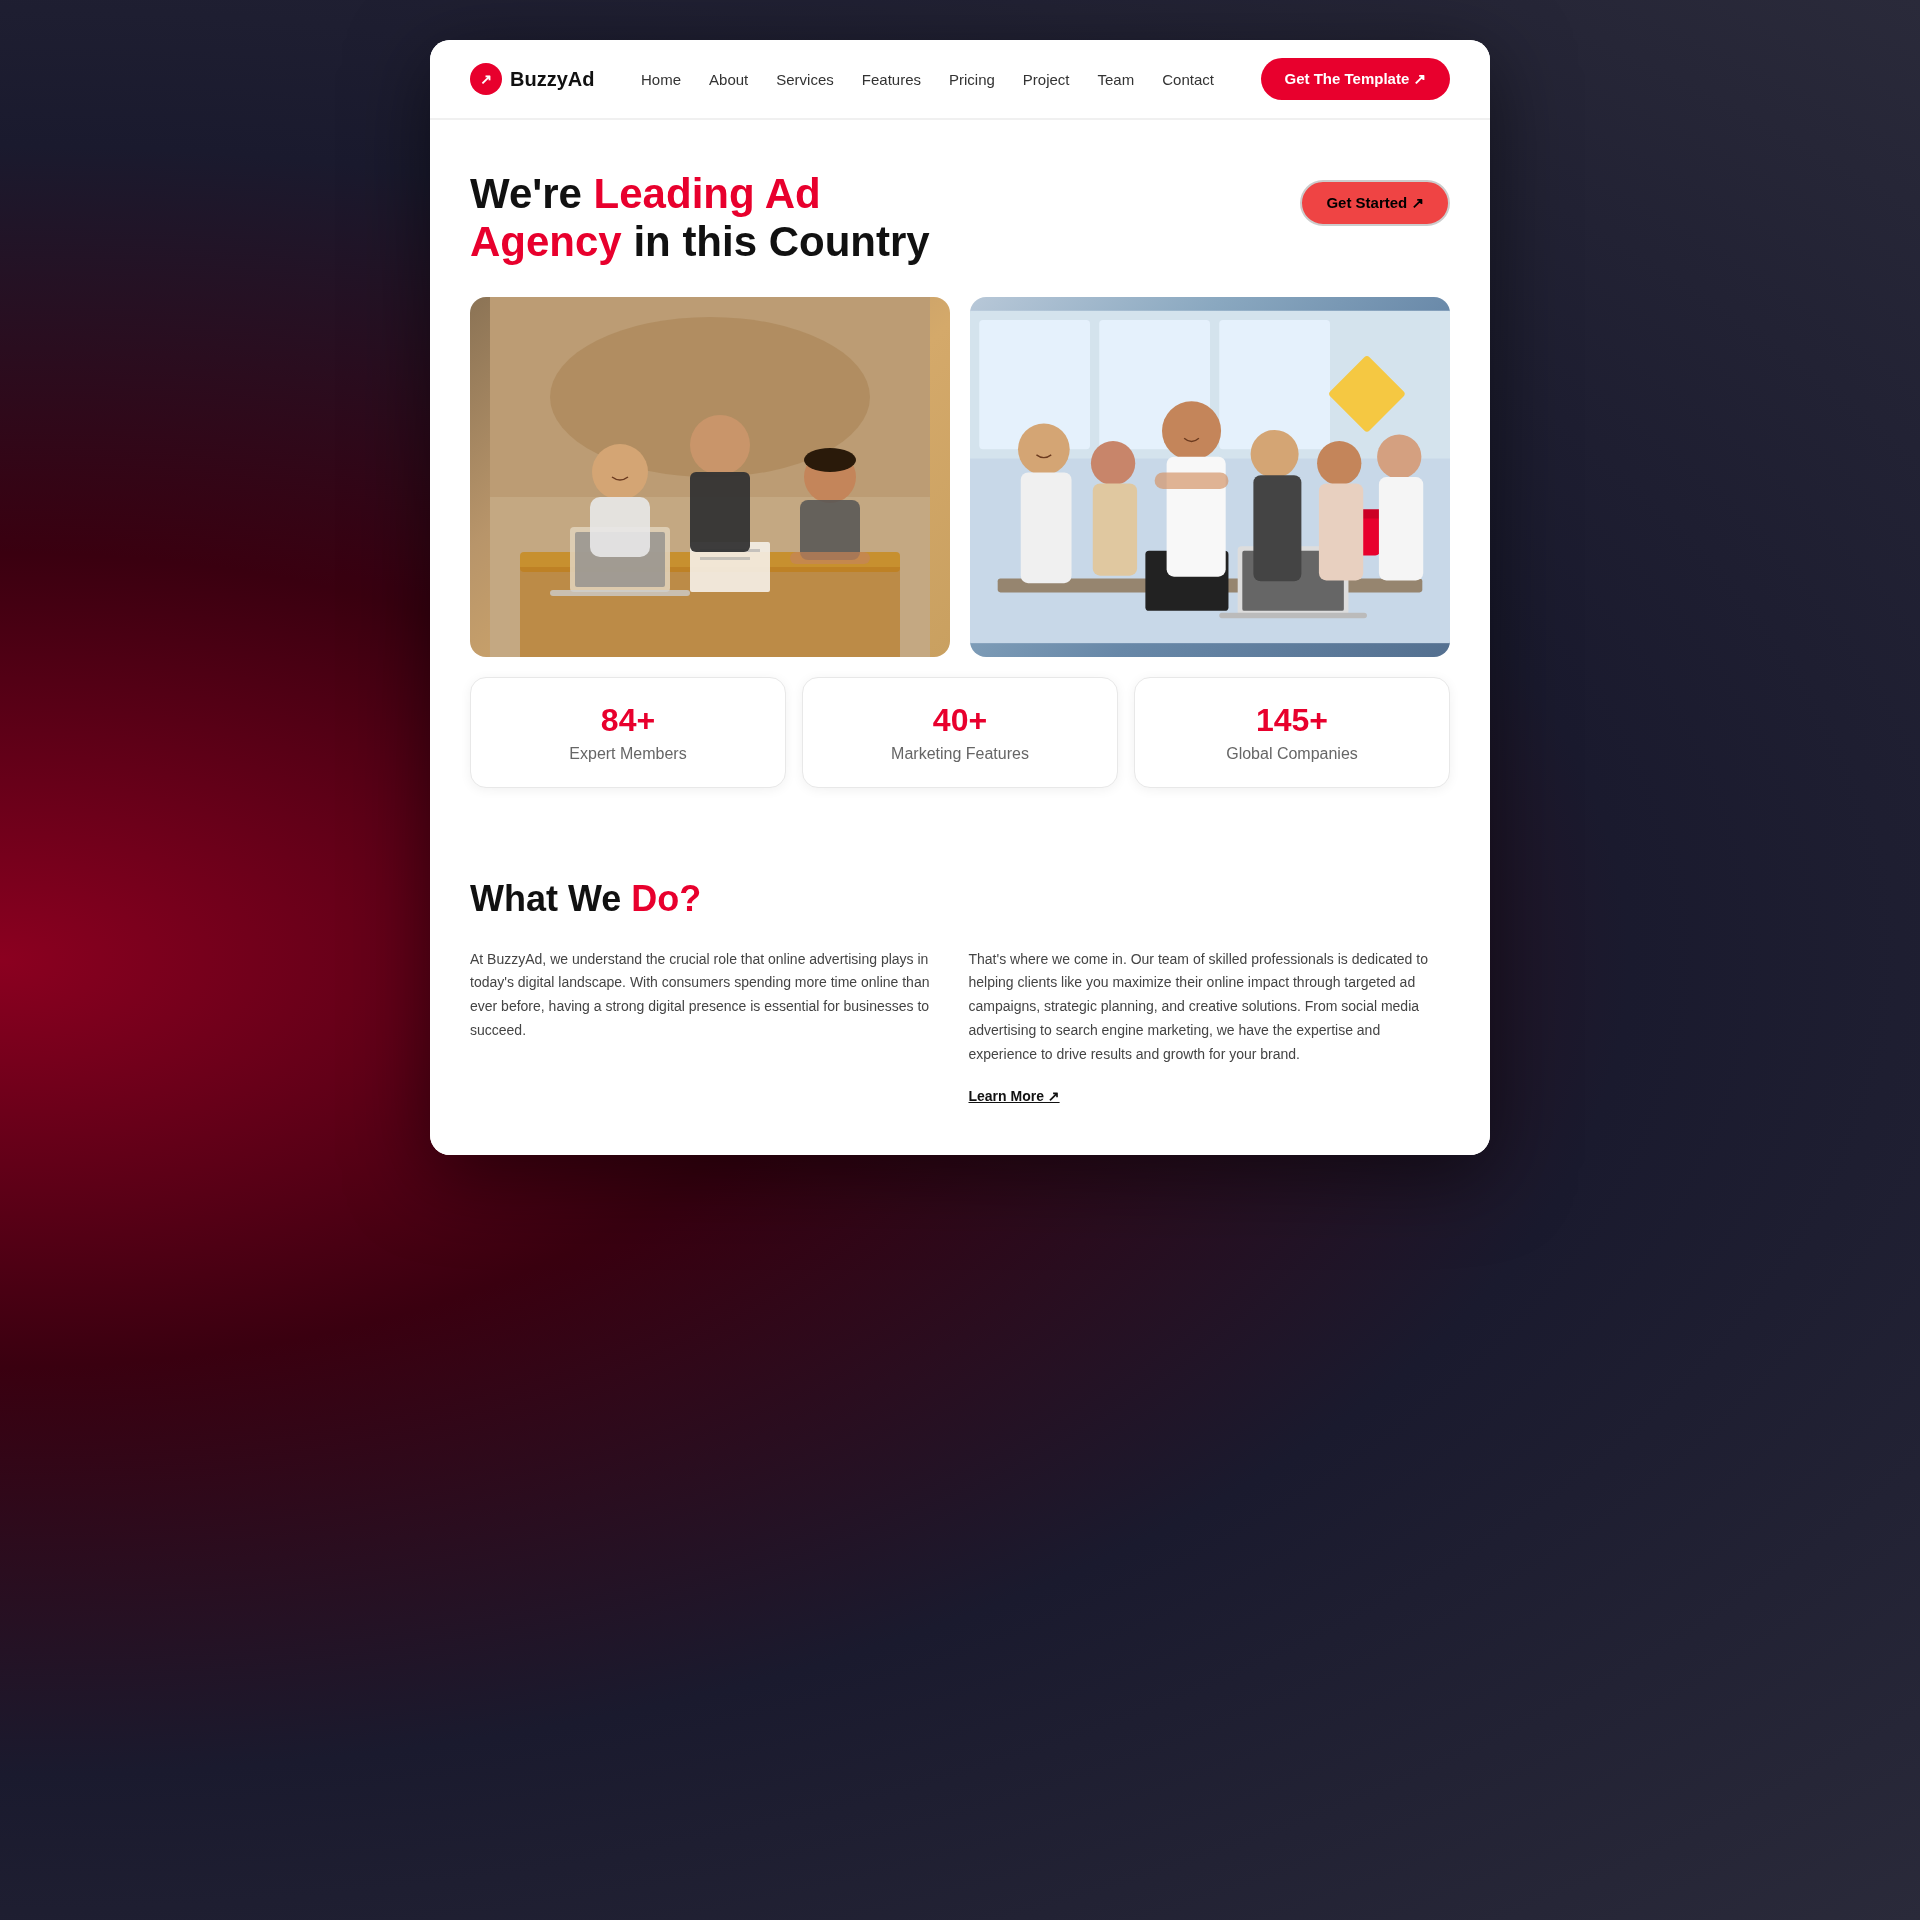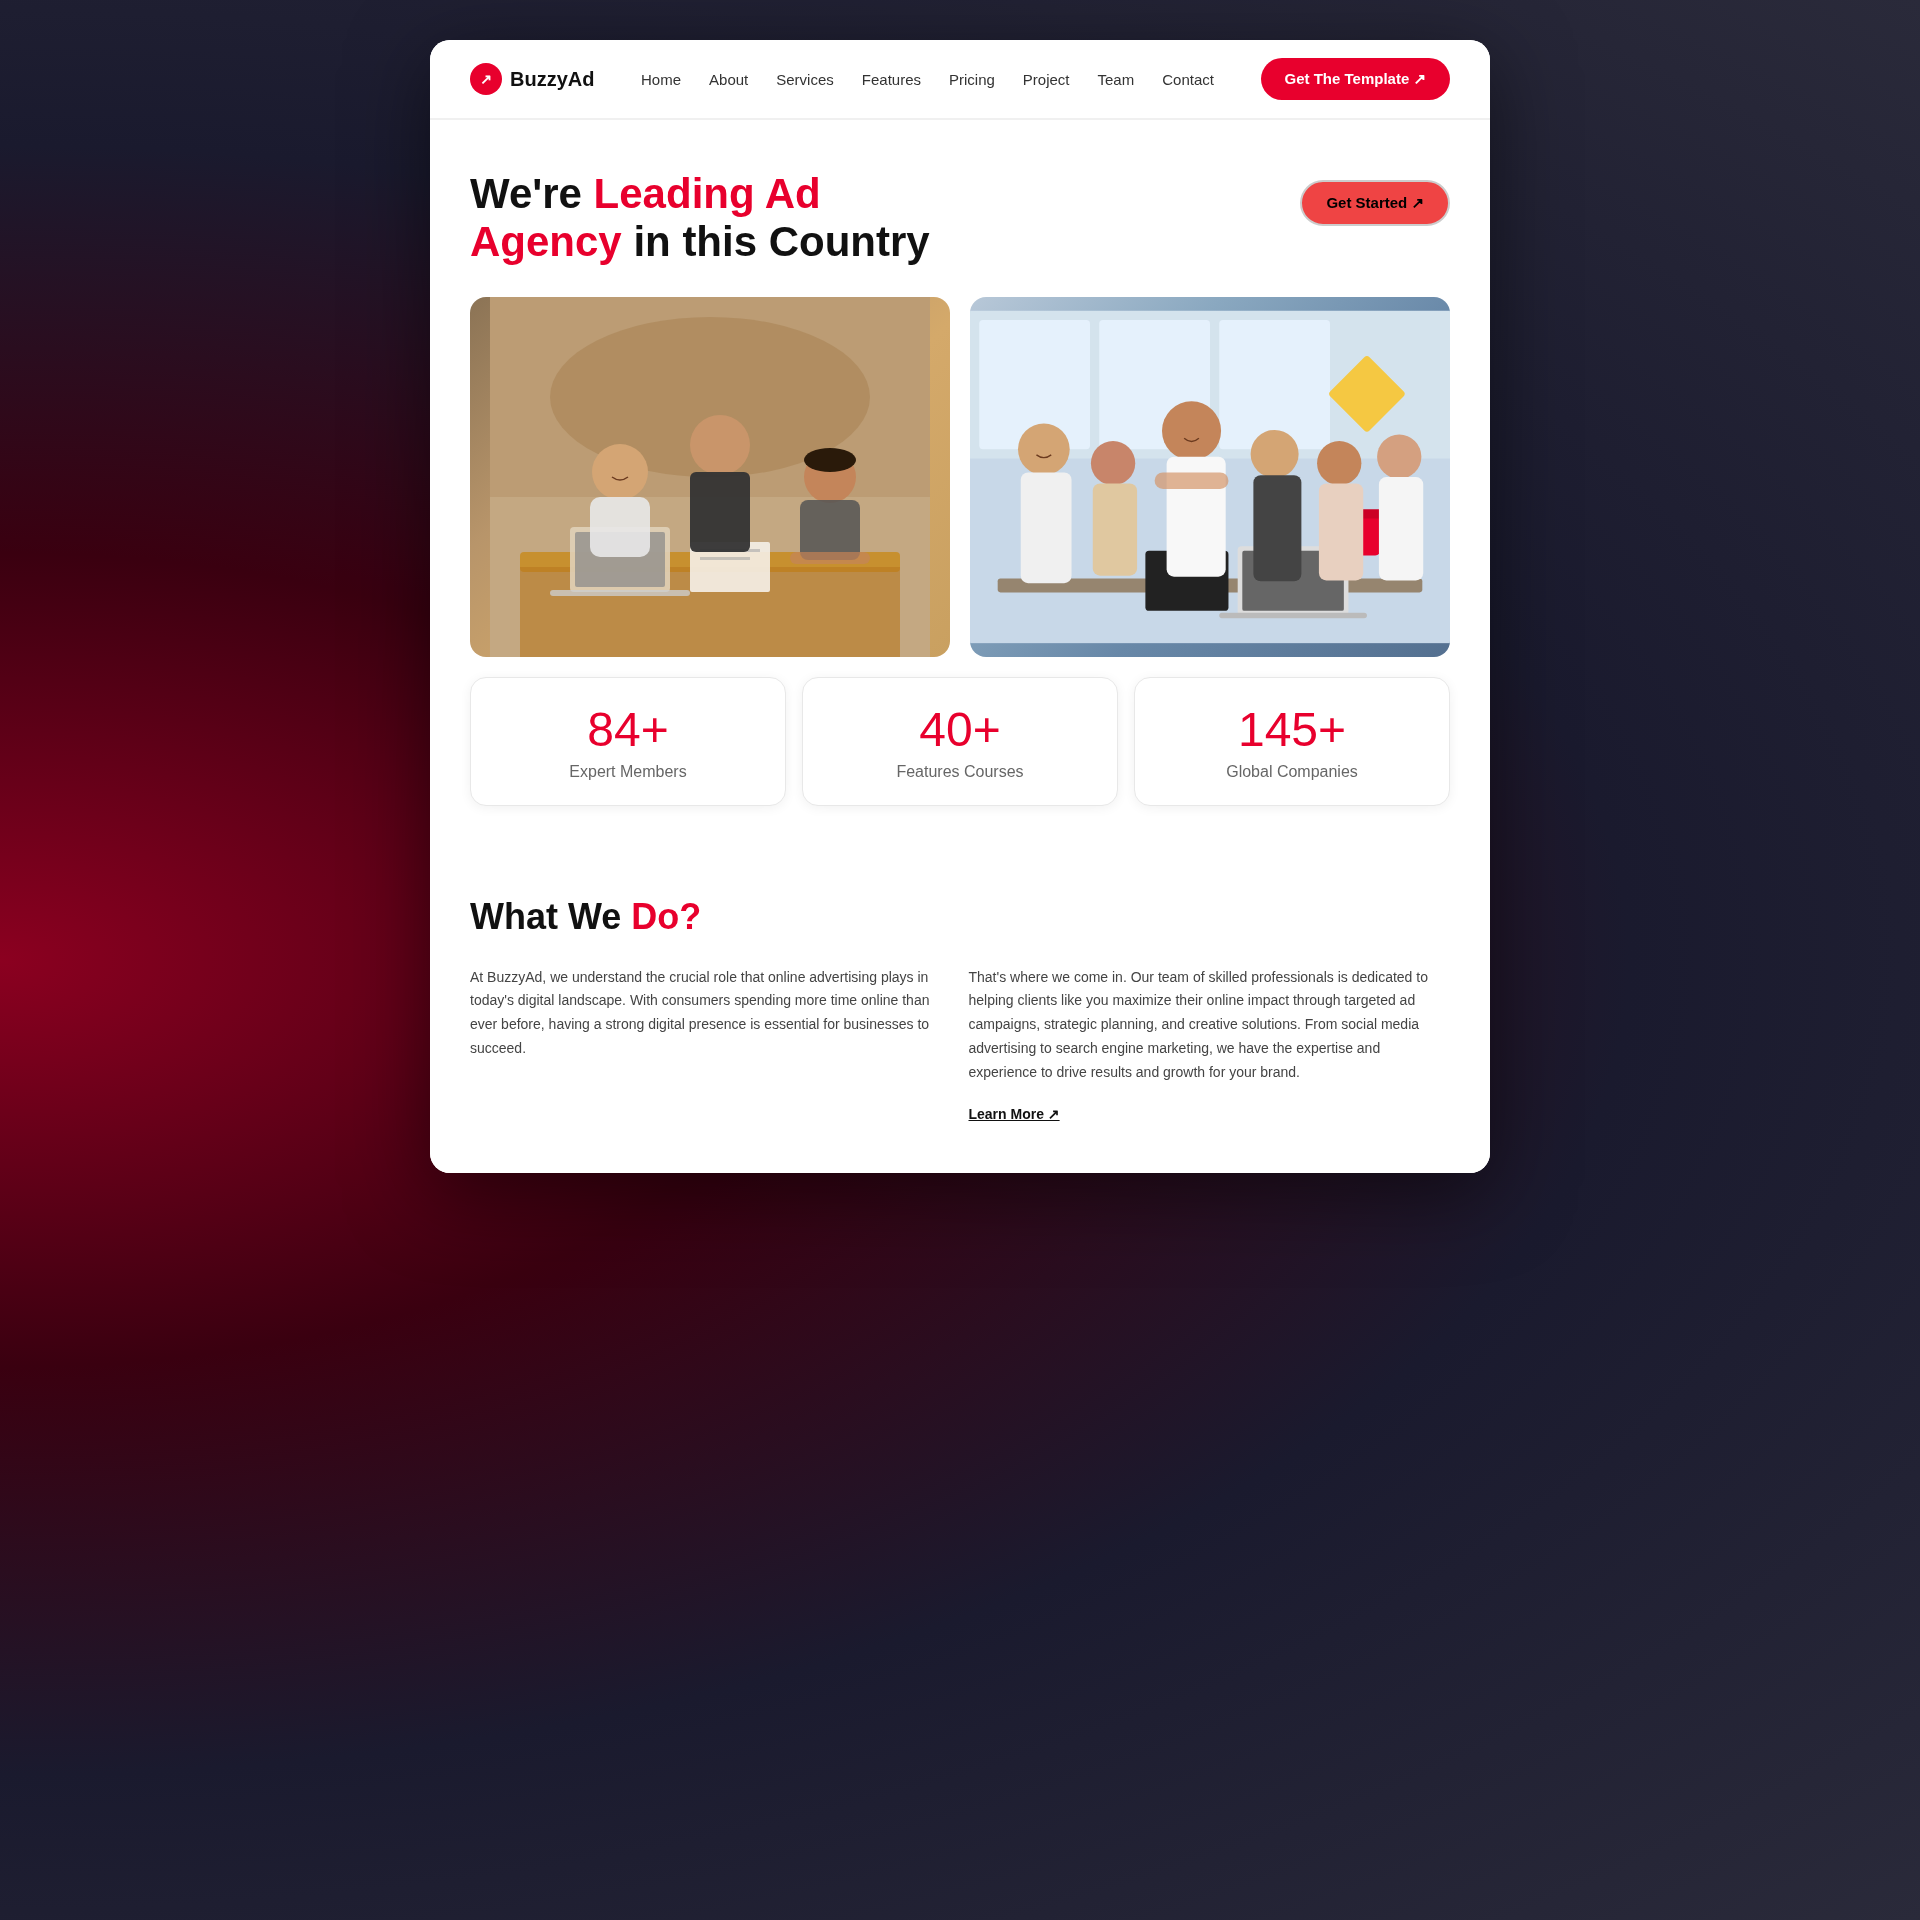--- a/index.html
+++ b/index.html
@@ -136,22 +136,22 @@
     }
     .stat-card {
       background: #fff;
       border: 1px solid #e8e8e8;
       border-radius: 16px;
       padding: 24px 20px;
       text-align: center;
       box-shadow: 0 2px 12px rgba(0,0,0,0.06);
     }
     .stat-number {
-      font-size: 48px;
-      font-weight: 400;
+      font-size: 32px;
+      font-weight: 700;
       color: #e8002d;
       margin-bottom: 6px;
     }
     .stat-label {
       font-size: 16px;
       color: #666;
       font-weight: 500;
     }
     
     .what-section {
@@ -315,21 +315,21 @@
       </div>
     </div>
 
     <div class="stats-row">
       <div class="stat-card">
         <div class="stat-number">84+</div>
         <div class="stat-label">Expert Members</div>
       </div>
       <div class="stat-card">
         <div class="stat-number">40+</div>
-        <div class="stat-label">Features Courses</div>
+        <div class="stat-label">Marketing Features</div>
       </div>
       <div class="stat-card">
         <div class="stat-number">145+</div>
         <div class="stat-label">Global Companies</div>
       </div>
     </div>
   </section>
 
   <section class="what-section">
     <h2 class="what-title">

